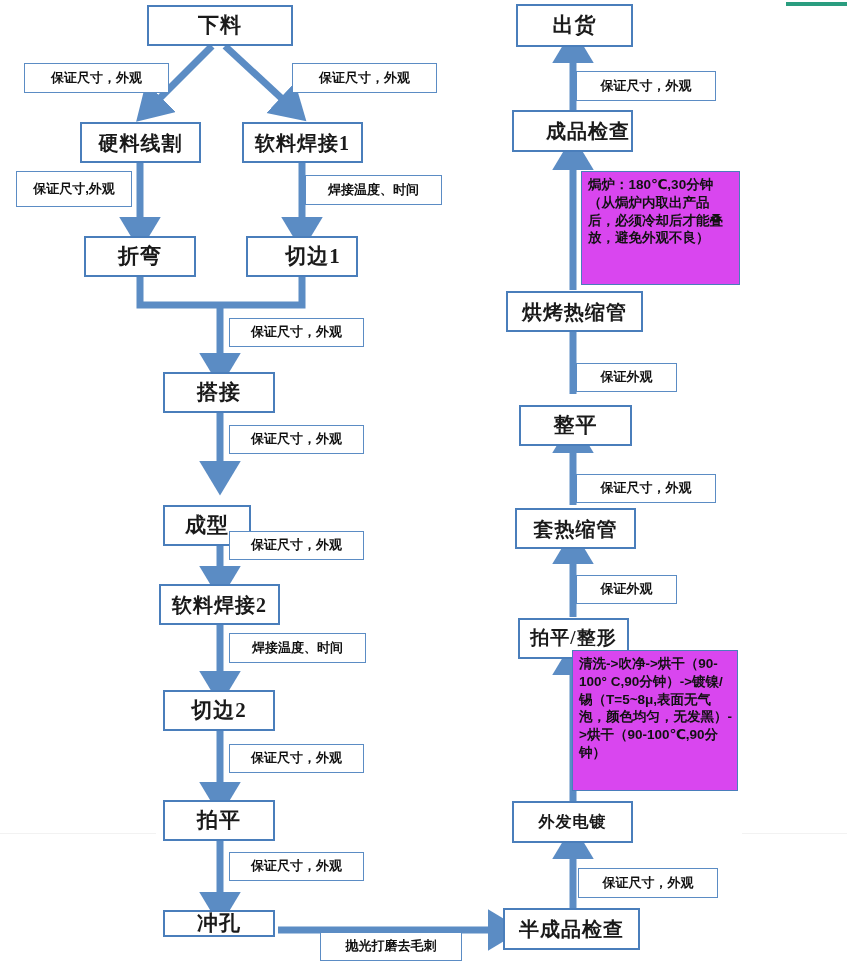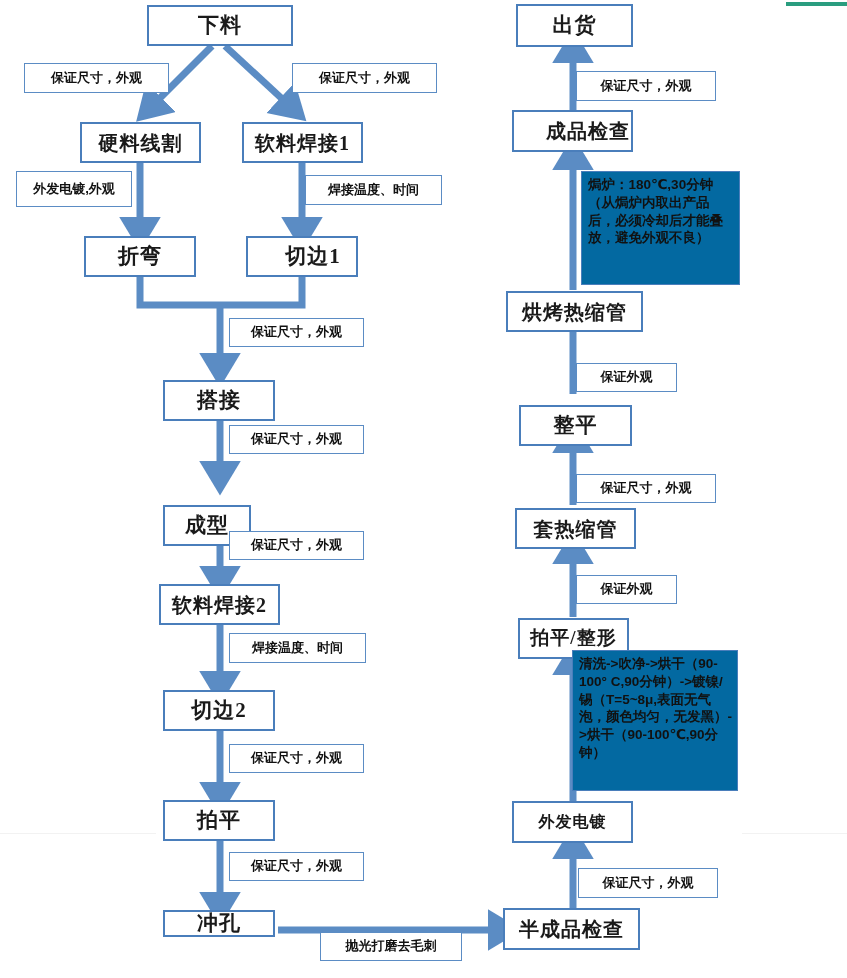--- a/index.html
+++ b/index.html
@@ -54,21 +54,21 @@
     line-height: 1.25;
     padding: 1px 3px;
     z-index: 7;
   }
 
   
   .note {
     position: absolute;
     box-sizing: border-box;
     border: 1px solid #4a7ebb;
-    background: #0369a1;
+    background: #d946ef;
     color: #111111;
     text-align: left;
     font-family: "Liberation Sans", "DejaVu Sans", sans-serif;
     font-weight: 700;
     font-size: 13.5px;
     line-height: 1.32;
     padding: 4px 5px 3px 6px;
     z-index: 8;
   }
 
@@ -156,37 +156,37 @@
   <div class="node" style="left:147px;top:5px;width:146px;height:41px;font-family:Liberation Serif, serif;">下料</div>
 
   <div class="node" style="left:80px;top:122px;width:121px;height:41px;font-size:20px;">硬料线割</div>
 
   <div class="node" style="left:242px;top:122px;width:121px;height:41px;font-size:20px;">软料焊接1</div>
 
   <div class="node" style="left:84px;top:236px;width:112px;height:41px;">折弯</div>
 
   <div class="node" style="left:246px;top:236px;width:112px;height:41px;padding-left:22px;">切边1</div>
 
-  <div class="node" style="left:163px;top:372px;width:112px;height:41px;margin-top:8px;">搭接</div>
+  <div class="node" style="left:163px;top:372px;width:112px;height:41px;">搭接</div>
 
   <div class="node" style="left:163px;top:505px;width:88px;height:41px;">成型</div>
 
   <div class="node" style="left:159px;top:584px;width:121px;height:41px;font-size:20px;">软料焊接2</div>
 
   <div class="node" style="left:163px;top:690px;width:112px;height:41px;">切边2</div>
 
   <div class="node" style="left:163px;top:800px;width:112px;height:41px;">拍平</div>
 
   <div class="node" style="left:163px;top:910px;width:112px;height:27px;">冲孔</div>
 
   <div class="label" style="left:24px;top:63px;width:145px;height:30px;">保证尺寸，外观</div>
 
   <div class="label" style="left:292px;top:63px;width:145px;height:30px;">保证尺寸，外观</div>
 
-  <div class="label" style="left:16px;top:171px;width:116px;height:36px;">外发电镀,外观</div>
+  <div class="label" style="left:16px;top:171px;width:116px;height:36px;">保证尺寸,外观</div>
 
   <div class="label" style="left:305px;top:175px;width:137px;height:30px;">焊接温度、时间</div>
 
   <div class="label" style="left:229px;top:318px;width:135px;height:29px;">保证尺寸，外观</div>
 
   <div class="label" style="left:229px;top:425px;width:135px;height:29px;">保证尺寸，外观</div>
 
   <div class="label" style="left:229px;top:531px;width:135px;height:29px;">保证尺寸，外观</div>
 
   <div class="label" style="left:229px;top:633px;width:137px;height:30px;">焊接温度、时间</div>

